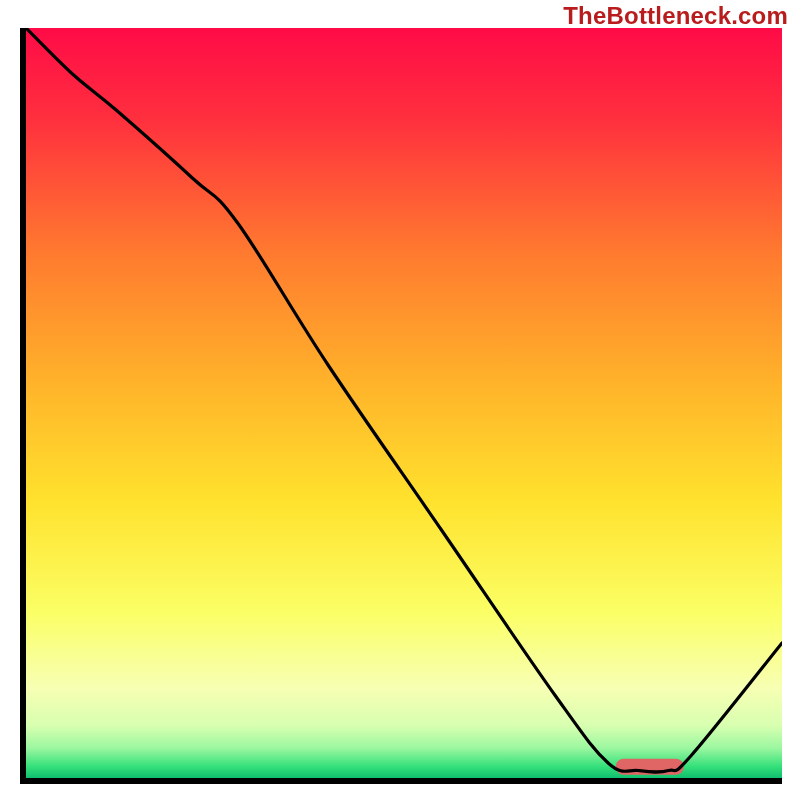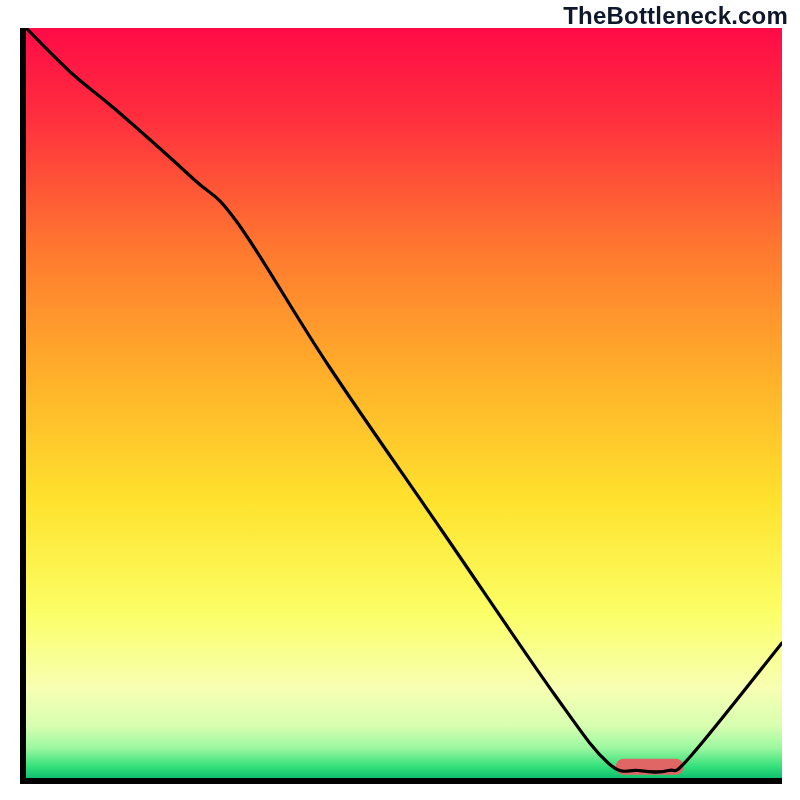--- a/index.html
+++ b/index.html
@@ -14,21 +14,21 @@
     position: relative;
     width: 800px;
     height: 800px;
   }
   .watermark {
     position: absolute;
     top: 2px;
     right: 12px;
     font-size: 24px;
     font-weight: 600;
-    color: #0f172a;
+    color: #b91c1c;
     letter-spacing: 0.2px;
   }
   .plot-frame {
     position: absolute;
     left: 20px;
     top: 28px;
     width: 762px;
     height: 756px;
     border-left: 6px solid #000;
     border-bottom: 6px solid #000;

